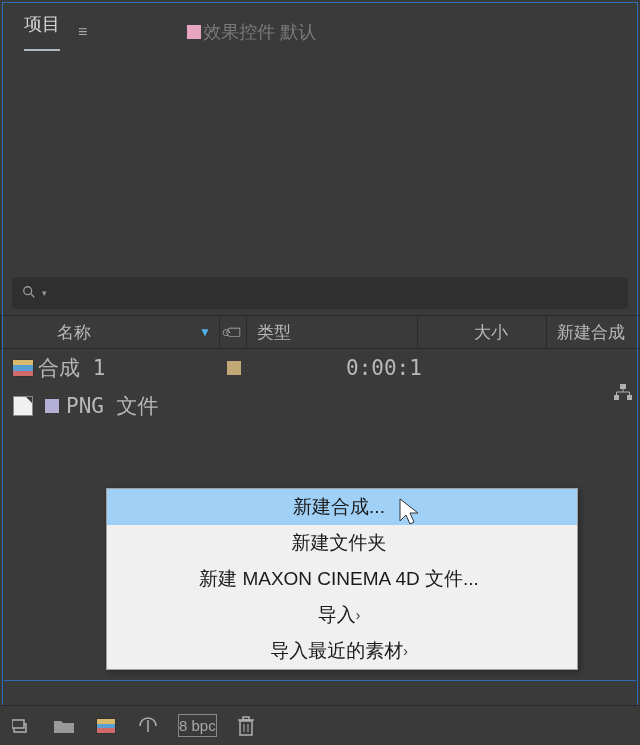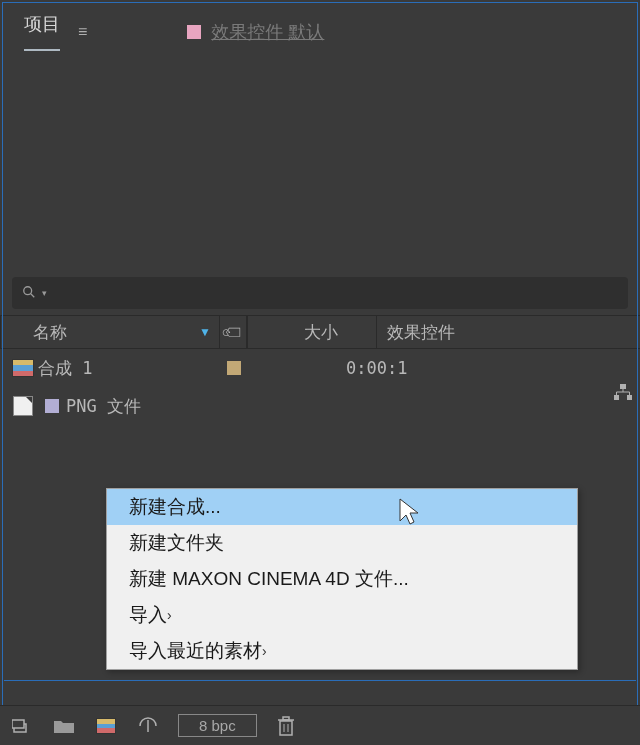--- a/index.html
+++ b/index.html
@@ -33,23 +33,22 @@
     .tab-menu-icon {
       color: #b0b0b0;
       font-size: 16px;
       margin-left: 2px;
     }
     .tab-inactive {
       color: #7a7a7a;
       font-size: 18px;
       display: flex;
       align-items: center;
-      gap: 10px;
+      gap: 2px;
       margin-left: 84px;
-      text-decoration: underline;
     }
     .pink-square {
       width: 14px; height: 14px;
       background: #e8a5c0;
       display: inline-block;
     }
     .empty-area {
       height: 218px;
     }
     .search-bar {
@@ -73,33 +72,33 @@
     .column-headers {
       display: flex;
       align-items: center;
       height: 34px;
       border-top: 1px solid #2a2a2a;
       border-bottom: 1px solid #2a2a2a;
       font-size: 17px;
       color: #b8b8b8;
     }
     .col-sep { width: 1px; height: 100%; background: #2a2a2a; }
-    .col-name { width: 218px; padding-left: 32px; display: flex; align-items: center; justify-content: space-between; }
+    .col-name { width: 218px; padding-left: 56px; display: flex; align-items: center; justify-content: space-between; }
     .sort-arrow { color: #4fb3e8; font-size: 12px; margin-right: 8px; }
     .col-tag { width: 26px; display: flex; justify-content: center; }
     .tag-icon { transform: rotate(-45deg); font-size: 16px; }
     .col-type { width: 170px; padding-left: 10px; }
     .col-size { width: 80px; padding-left: 8px; margin-left: 48px; }
     .col-media { flex: 1; padding-left: 10px; }
     .item-row {
       display: flex;
       align-items: center;
       height: 38px;
       font-family: "Lucida Console", monospace;
-      font-size: 17px;
+      font-size: 21px;
       color: #b8b8b8;
     }
     .row-icon-cell { width: 38px; display: flex; justify-content: center; padding-left: 8px; }
     .row-name { width: 182px; }
     .row-tag { width: 28px; display: flex; justify-content: center; }
     .row-type { width: 168px; }
     .row-size { width: 98px; }
     .row-media { flex: 1; }
     .tag-square { width: 14px; height: 14px; display: inline-block; }
     .tag-tan { background: #c2a876; }
@@ -140,21 +139,21 @@
       background: #f0f0f0;
       border: 1px solid #a0a0a0;
       box-shadow: 2px 2px 6px rgba(0,0,0,0.3);
       font-family: "Microsoft YaHei", sans-serif;
       font-size: 19px;
       color: #1a1a1a;
     }
     .menu-item {
       padding: 5px 28px 5px 22px;
       display: flex;
-      justify-content: flex-start;
+      justify-content: center;
       align-items: center;
     }
     .menu-item.highlighted {
       background: #a0d0f5;
     }
     .submenu-arrow { font-size: 14px; color: #333; }
     .cursor {
       position: absolute;
       left: 398px;
       top: 497px;
@@ -170,21 +169,21 @@
       align-items: center;
       padding: 0 10px;
       gap: 18px;
       font-size: 15px;
       color: #a8a8a8;
     }
     .bottom-icon { display: flex; align-items: center; justify-content: center; width: 24px; height: 22px; }
     .folder-icon svg, .bottom-icon svg { fill: #b0b0b0; }
     .bpc-box {
       border: 1px solid #888;
-      padding: 2px 20px;
+      padding: 2px 0;
       font-size: 15px;
     }
     .trash-icon { width: 22px; color: #b0b0b0; }
     .horiz-blue-line {
       position: absolute;
       left: 4px; right: 4px;
       top: 680px;
       height: 1px;
       background: #2a6db8;
     }
@@ -219,24 +218,25 @@
   <div class="col-sep"></div>
   <div class="col-name">
     <span>名称</span>
     <span class="sort-arrow">▼</span>
   </div>
   <div class="col-sep"></div>
   <div class="col-tag">
     <span class="tag-icon">🏷</span>
   </div>
   <div class="col-sep"></div>
+  <div class="col-type">类型</div>
   <div class="col-sep"></div>
   <div class="col-size">大小</div>
   <div class="col-sep"></div>
-  <div class="col-media">效果控件</div>
+  <div class="col-media">新建合成</div>
 </div>
 
 <div class="item-row">
   <div class="row-icon-cell">
       <div class="comp-icon"></div>
     </div>
   <div class="row-name">合成 1</div>
   <div class="row-tag">
       <span class="tag-square tag-tan"></span>
     </div>

